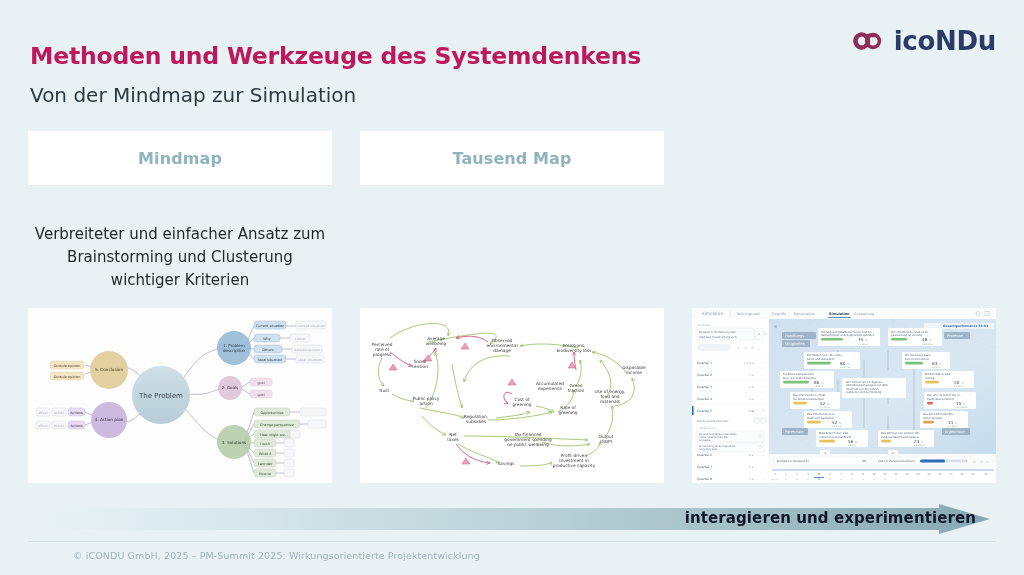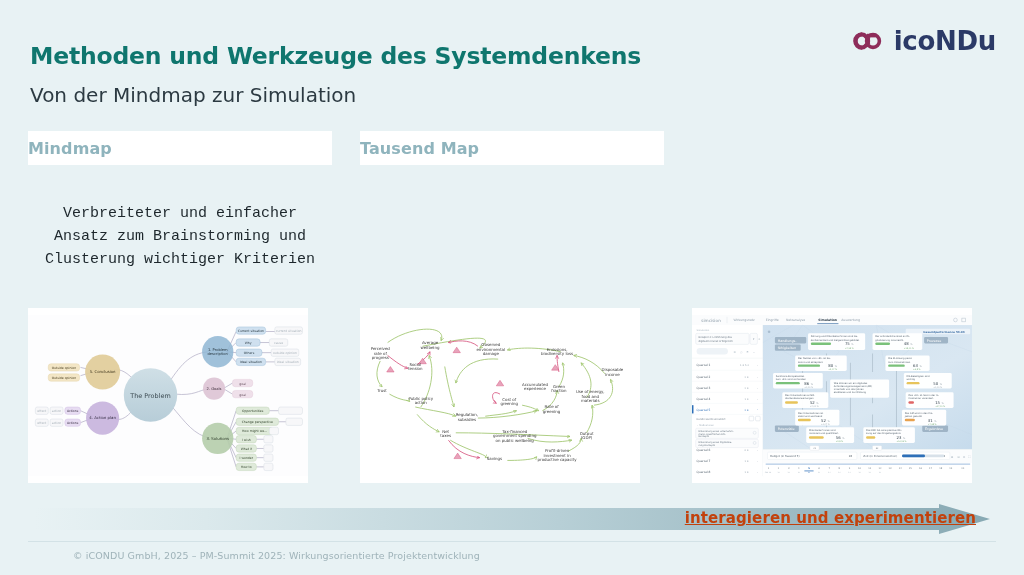--- a/index.html
+++ b/index.html
@@ -9,62 +9,61 @@
     font-family:"DejaVu Sans","Liberation Sans",sans-serif;
     position:relative;
     overflow:hidden;
     color:#1f2a2e;
   }
 
   
   #slide-title{
     position:absolute; left:30px; top:42px;
     font-size:23.5px; font-weight:bold; letter-spacing:-0.2px;
-    color:#0f766e;
+    color:#be185d;
   }
   #slide-subtitle{
     position:absolute; left:30px; top:83px;
     font-size:20px; font-weight:normal; color:#2c3a42;
   }
 
   
   #logo{ position:absolute; right:28px; top:26px; display:flex; align-items:center; gap:9px; }
   #logo-mark{ width:34px; height:28px; display:block; }
   #logo-text{ font-size:26px; font-weight:bold; color:#2b3a67; letter-spacing:-0.3px; }
 
   
   .column{ position:absolute; top:131px; width:304px; }
   .col-1{ left:28px; } .col-2{ left:360px; } .col-3{ left:692px; }
 
   .card-head{
-    height:34px; background:#ffffff;
-    display:flex; align-items:center; 
+    height:54px; background:#ffffff;
+    display:flex; align-items:center; justify-content:center;
   }
   .card-head-label{
     font-size:16px; font-weight:bold; color:#8fb4bd; letter-spacing:0.1px;
   }
   .card-desc{
     margin-top:38px; text-align:center;
     font-size:15px; line-height:1.52; color:#1d272c;
     padding:0 4px;
-    font-family:Liberation Mono, monospace;
   }
 
   
   .thumb{
-    position:absolute; top:308px; width:280px; height:175px;
+    position:absolute; top:308px; width:304px; height:175px;
     background:#ffffff; overflow:hidden;
   }
   .thumb svg{ display:block; width:100%; height:100%; }
 
   
   #arrow-band{ position:absolute; left:34px; top:504px; width:956px; height:30px; }
   #arrow-label{
     position:absolute; right:48px; top:509px;
-    font-size:15px; font-weight:bold; color:#c2410c; letter-spacing:0.1px;text-decoration:underline;
+    font-size:15px; font-weight:bold; color:#0f172a; letter-spacing:0.1px;
   }
 
   
   #footer-divider{ position:absolute; left:28px; top:541px; width:968px; height:1px; background:#d3e2e6; }
   #footer-text{
     position:absolute; left:28px; top:550px;
     font-size:9.5px; color:#9fb3b9; letter-spacing:0.1px;margin-left:45px;
   }
 </style>
 </head>

